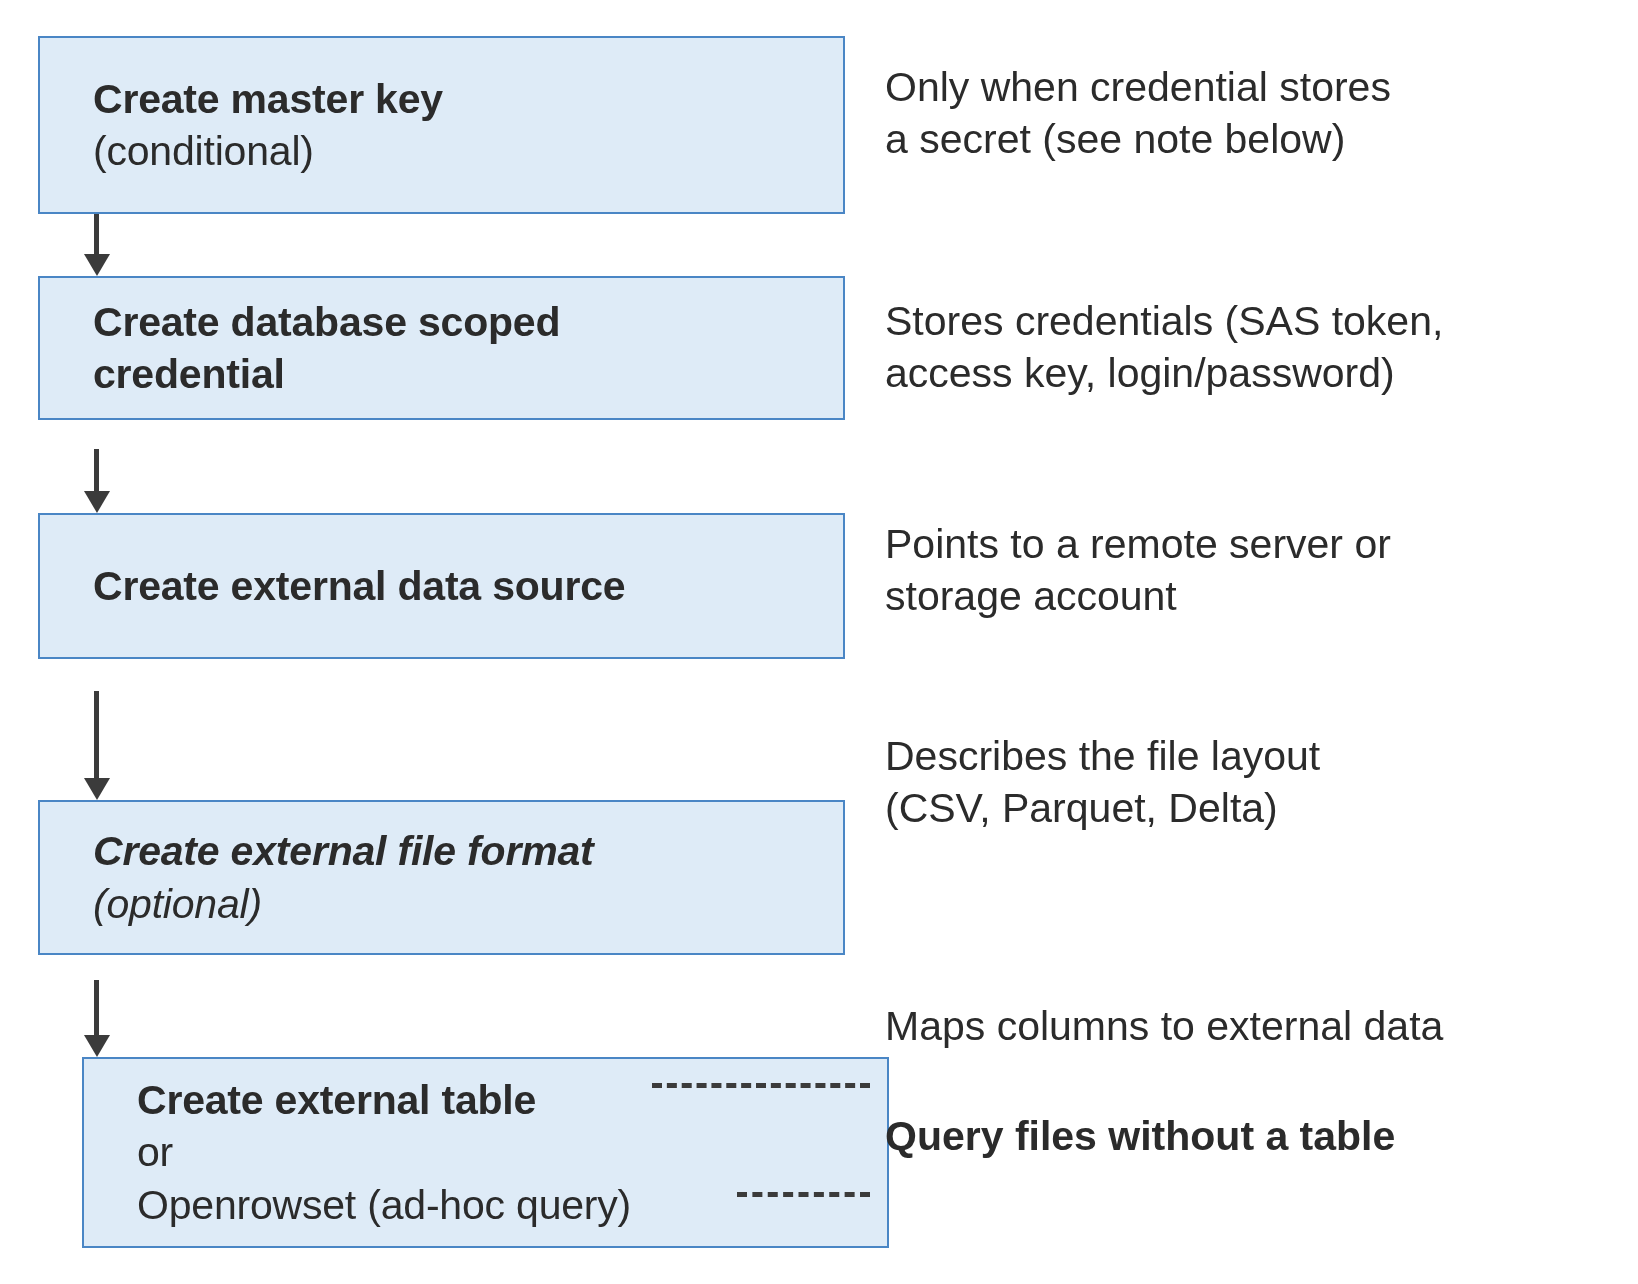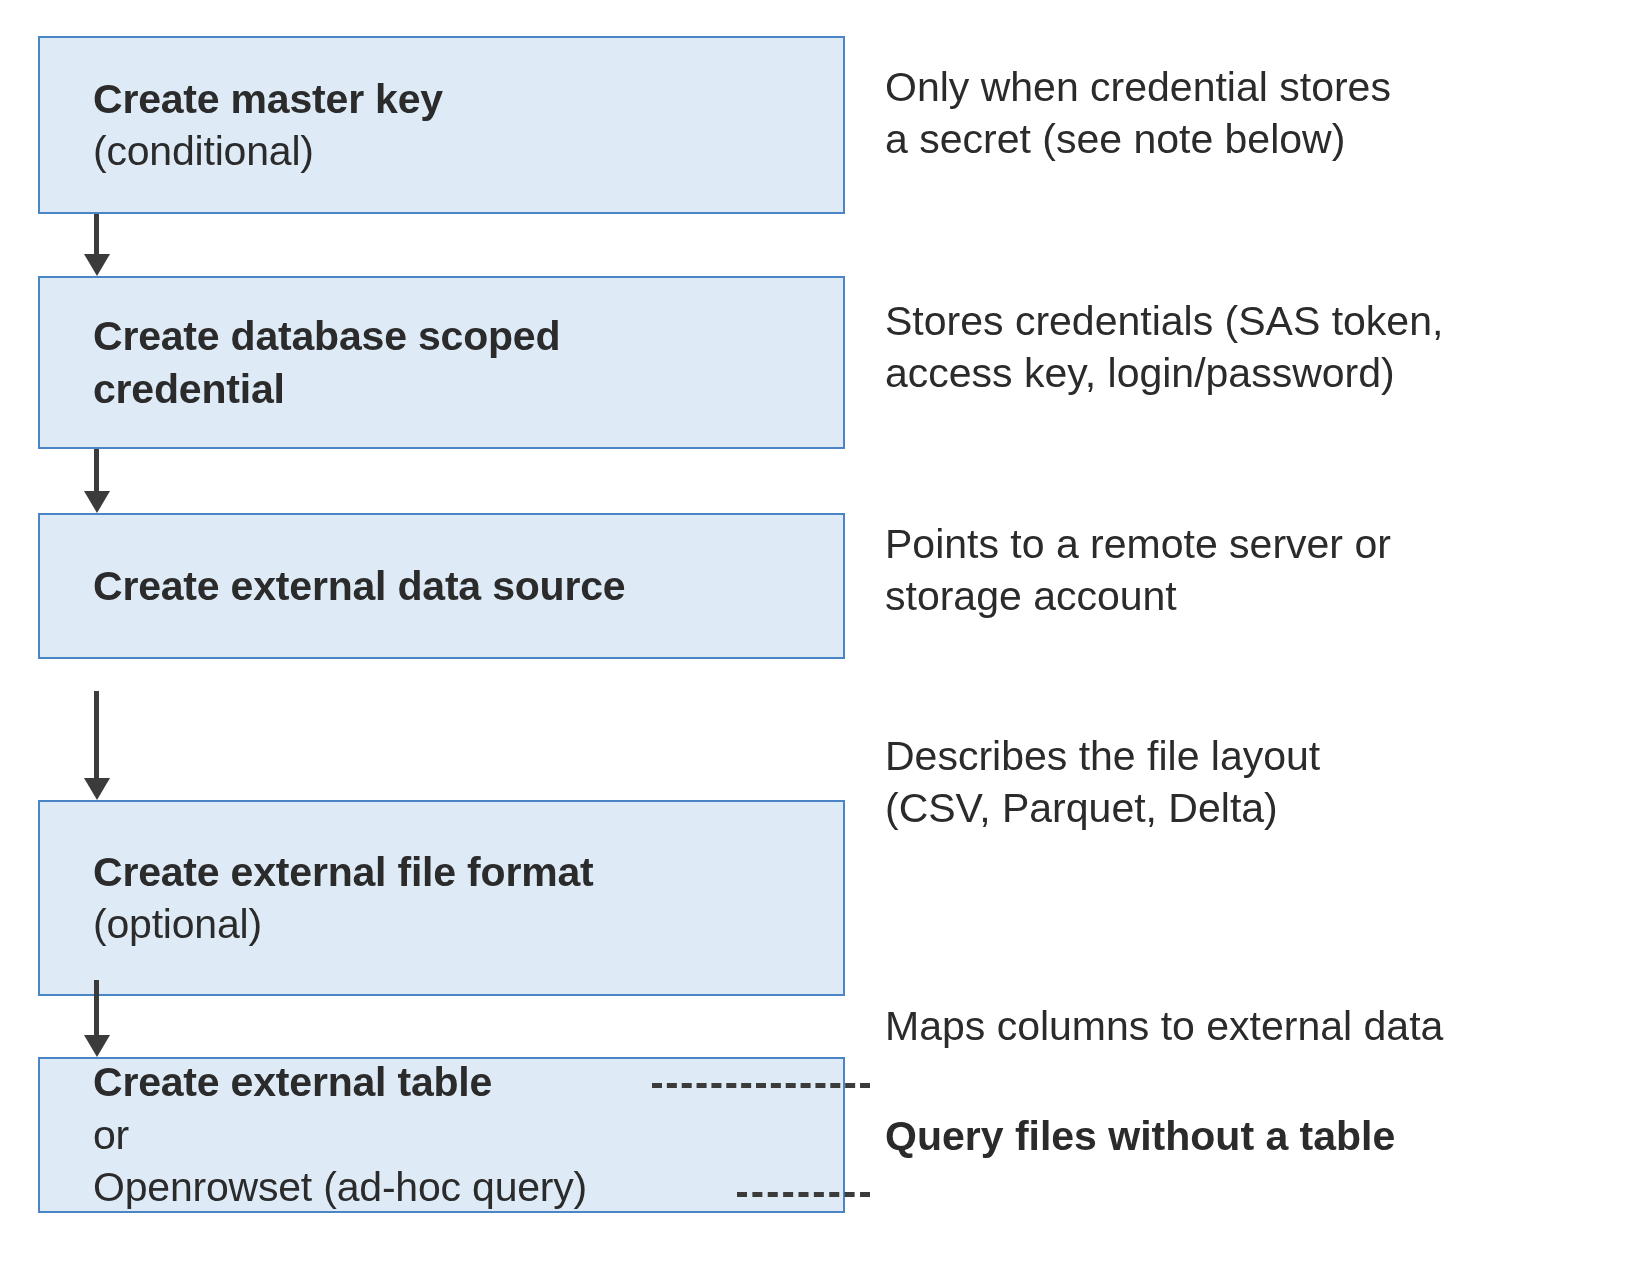--- a/index.html
+++ b/index.html
@@ -42,24 +42,24 @@
   .box-line {
     font-size: 41px;
     line-height: 1.28;
     letter-spacing: -0.2px;
     white-space: nowrap;
   }
   .box-line.bold { font-weight: bold; }
   .box-line.plain { font-weight: normal; }
 
   #box-1 { top: 36px;   height: 178px; }
-  #box-2 { top: 276px;  height: 173px; }
+  #box-2 { top: 276px;  height: 144px; }
   #box-3 { top: 513px;  height: 146px; }
-  #box-4 { top: 800px;  height: 196px; }
-  #box-5 { top: 1057px; height: 156px; }
+  #box-4 { top: 800px;  height: 155px; font-style: italic; }
+  #box-5 { top: 1057px; height: 191px; margin-left: 44px; }
 
   
   .arrow {
     position: absolute;
     left: 84px;
     width: 26px;
   }
   .arrow .stem {
     position: absolute;
     left: 10px;

